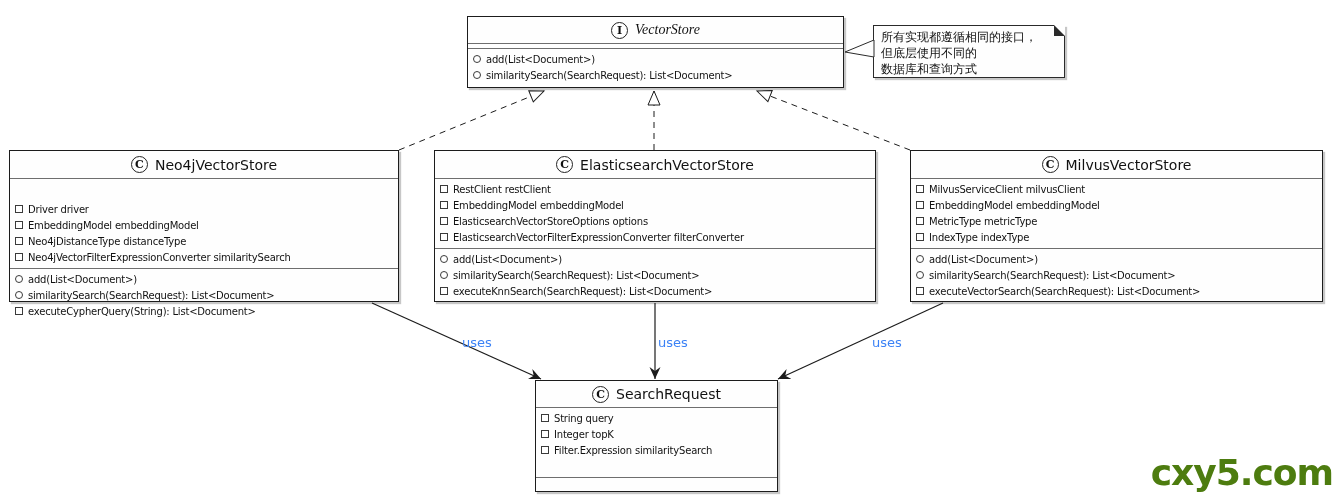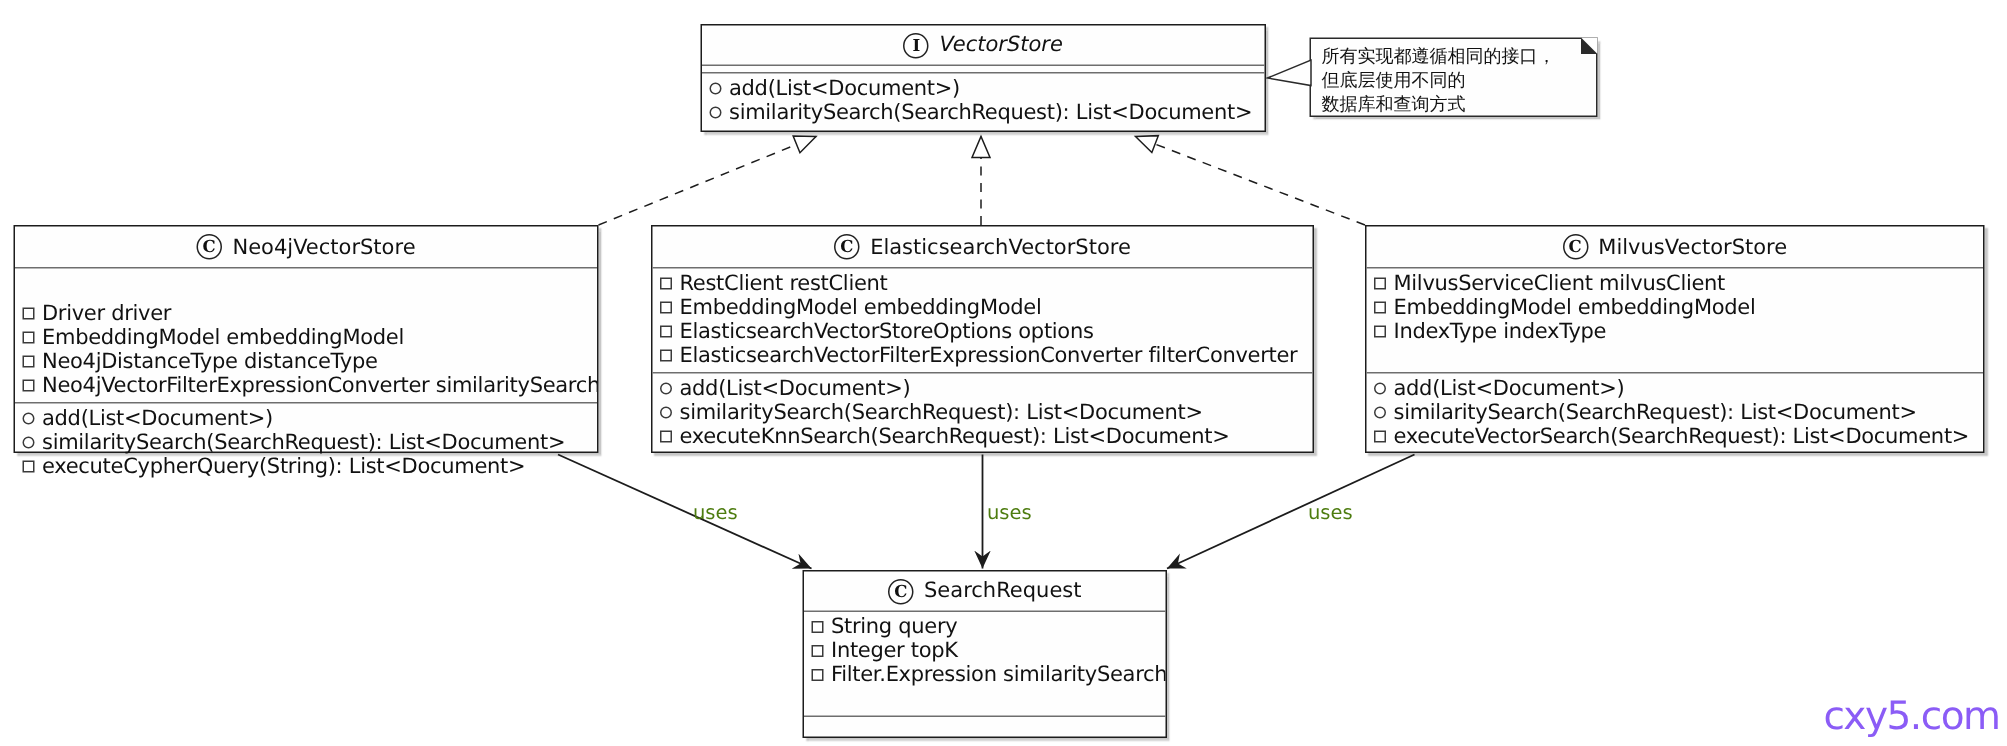--- a/index.html
+++ b/index.html
@@ -14,41 +14,41 @@
   .uml-title{
     height:27px;border-bottom:1px solid #6e6e6e;display:flex;align-items:center;
     justify-content:center;font-size:14px;
   }
   .uml-title .badge{
     display:inline-flex;width:15px;height:15px;border:1px solid #222;border-radius:50%;
     align-items:center;justify-content:center;
     font-family:"DejaVu Serif","Liberation Serif",serif;font-weight:bold;font-size:11px;
     margin-right:7px;flex:none;background:#fff;
   }
-  .uml-title .it{font-style:italic;}
+  .uml-title .it{font-style:italic;font-family:Liberation Serif, serif;}
   .compartment{box-sizing:border-box;padding:2px 5px;overflow:hidden;}
   .compartment.bordered{border-bottom:1px solid #6e6e6e;}
-  .member{display:flex;align-items:center;height:16px;font-size:14px;letter-spacing:-0.2px;white-space:nowrap;}
+  .member{display:flex;align-items:center;height:16px;font-size:10px;letter-spacing:-0.2px;white-space:nowrap;}
   .ic{width:6px;height:6px;border:1px solid #3a3a3a;margin-right:5px;flex:none;background:#fff;}
   .ic.ci{border-radius:50%;}
   .gapline{height:4px;border-bottom:1px solid #6e6e6e;}
   .note{
     position:absolute;left:873px;top:25px;width:192px;height:53px;background:#fefefe;
     border:1px solid #2a2a2a;box-sizing:border-box;padding:3px 6px 0 7px;
     font-size:12px;line-height:16px;z-index:1;box-shadow:2px 2px 1px rgba(130,130,130,.45);
   }
   .note::before{
     content:"";position:absolute;top:-1px;right:-1px;width:0;height:0;border-style:solid;
     border-width:0 11px 11px 0;border-color:#ffffff #ffffff #2a2a2a #2a2a2a;
   }
   #edges{position:absolute;left:0;top:0;z-index:2;pointer-events:none;}
-  .edge-label{position:absolute;z-index:3;font-size:13px;color:#4d7c0f;text-align:right;}
+  .edge-label{position:absolute;z-index:3;font-size:13px;color:#3b82f6;text-align:right;}
   .watermark{
     position:absolute;right:5px;bottom:4px;z-index:4;
-    font-size:26px;font-weight:normal;letter-spacing:-1px;color:#8b5cf6;
+    font-size:36px;font-weight:bold;letter-spacing:-1px;color:#4d7c0f;
     font-family:"DejaVu Sans","Liberation Sans",sans-serif;
   }
 </style>
 </head>
 <body>
 
 <div id="canvas">
 
   <div class="uml-box" style="left:467px;top:16px;width:377px;height:72px;">
     <div class="uml-title" style="height:26px;">
@@ -158,20 +158,24 @@
       <span>MilvusVectorStore</span>
     </div>
     <div class="compartment bordered" style="height:70px;">
       <div class="member">
           <span class="ic"></span>
           <span>MilvusServiceClient milvusClient</span>
         </div>
       <div class="member">
           <span class="ic"></span>
           <span>EmbeddingModel embeddingModel</span>
+        </div>
+      <div class="member">
+          <span class="ic"></span>
+          <span>MetricType metricType</span>
         </div>
       <div class="member">
           <span class="ic"></span>
           <span>IndexType indexType</span>
         </div>
     </div>
     <div class="compartment">
       <div class="member">
           <span class="ic ci"></span>
           <span>add(List&lt;Document&gt;)</span>

